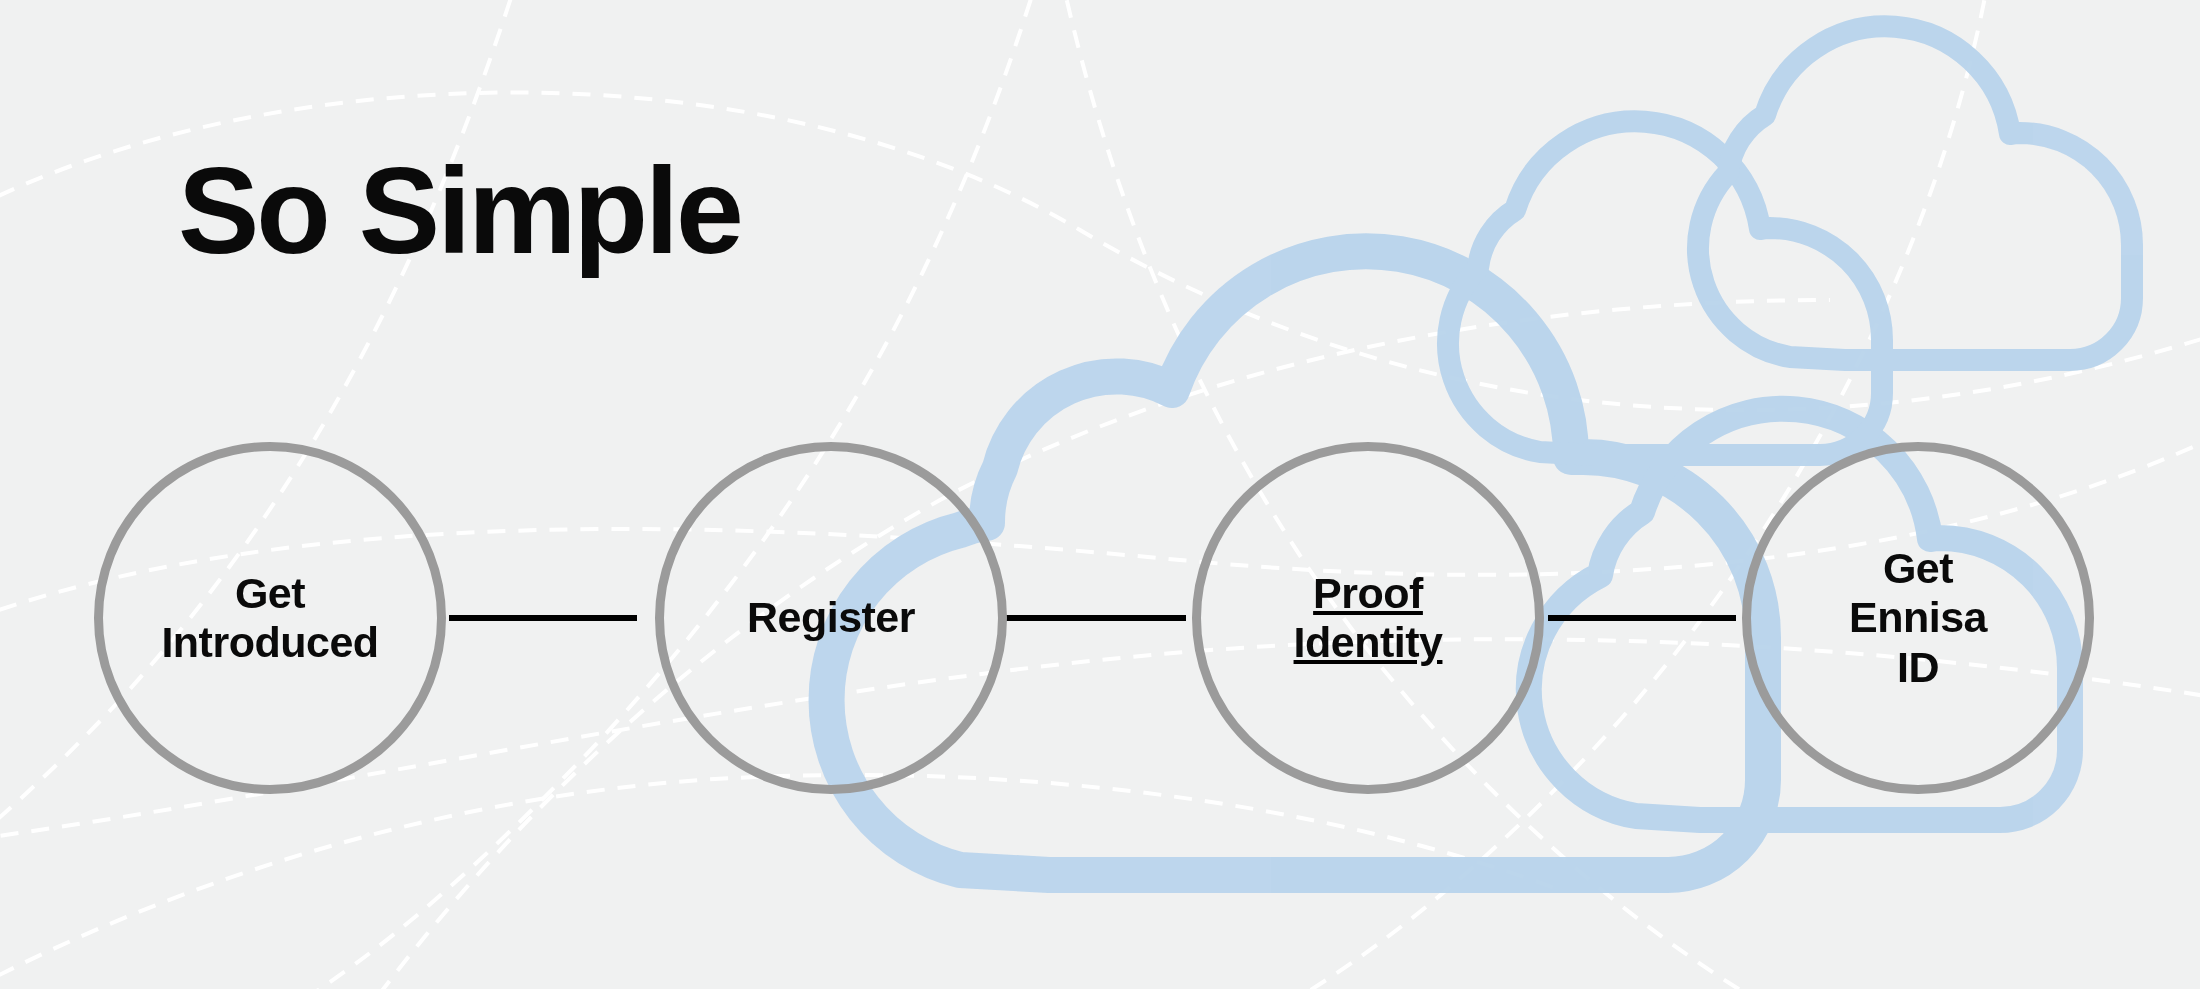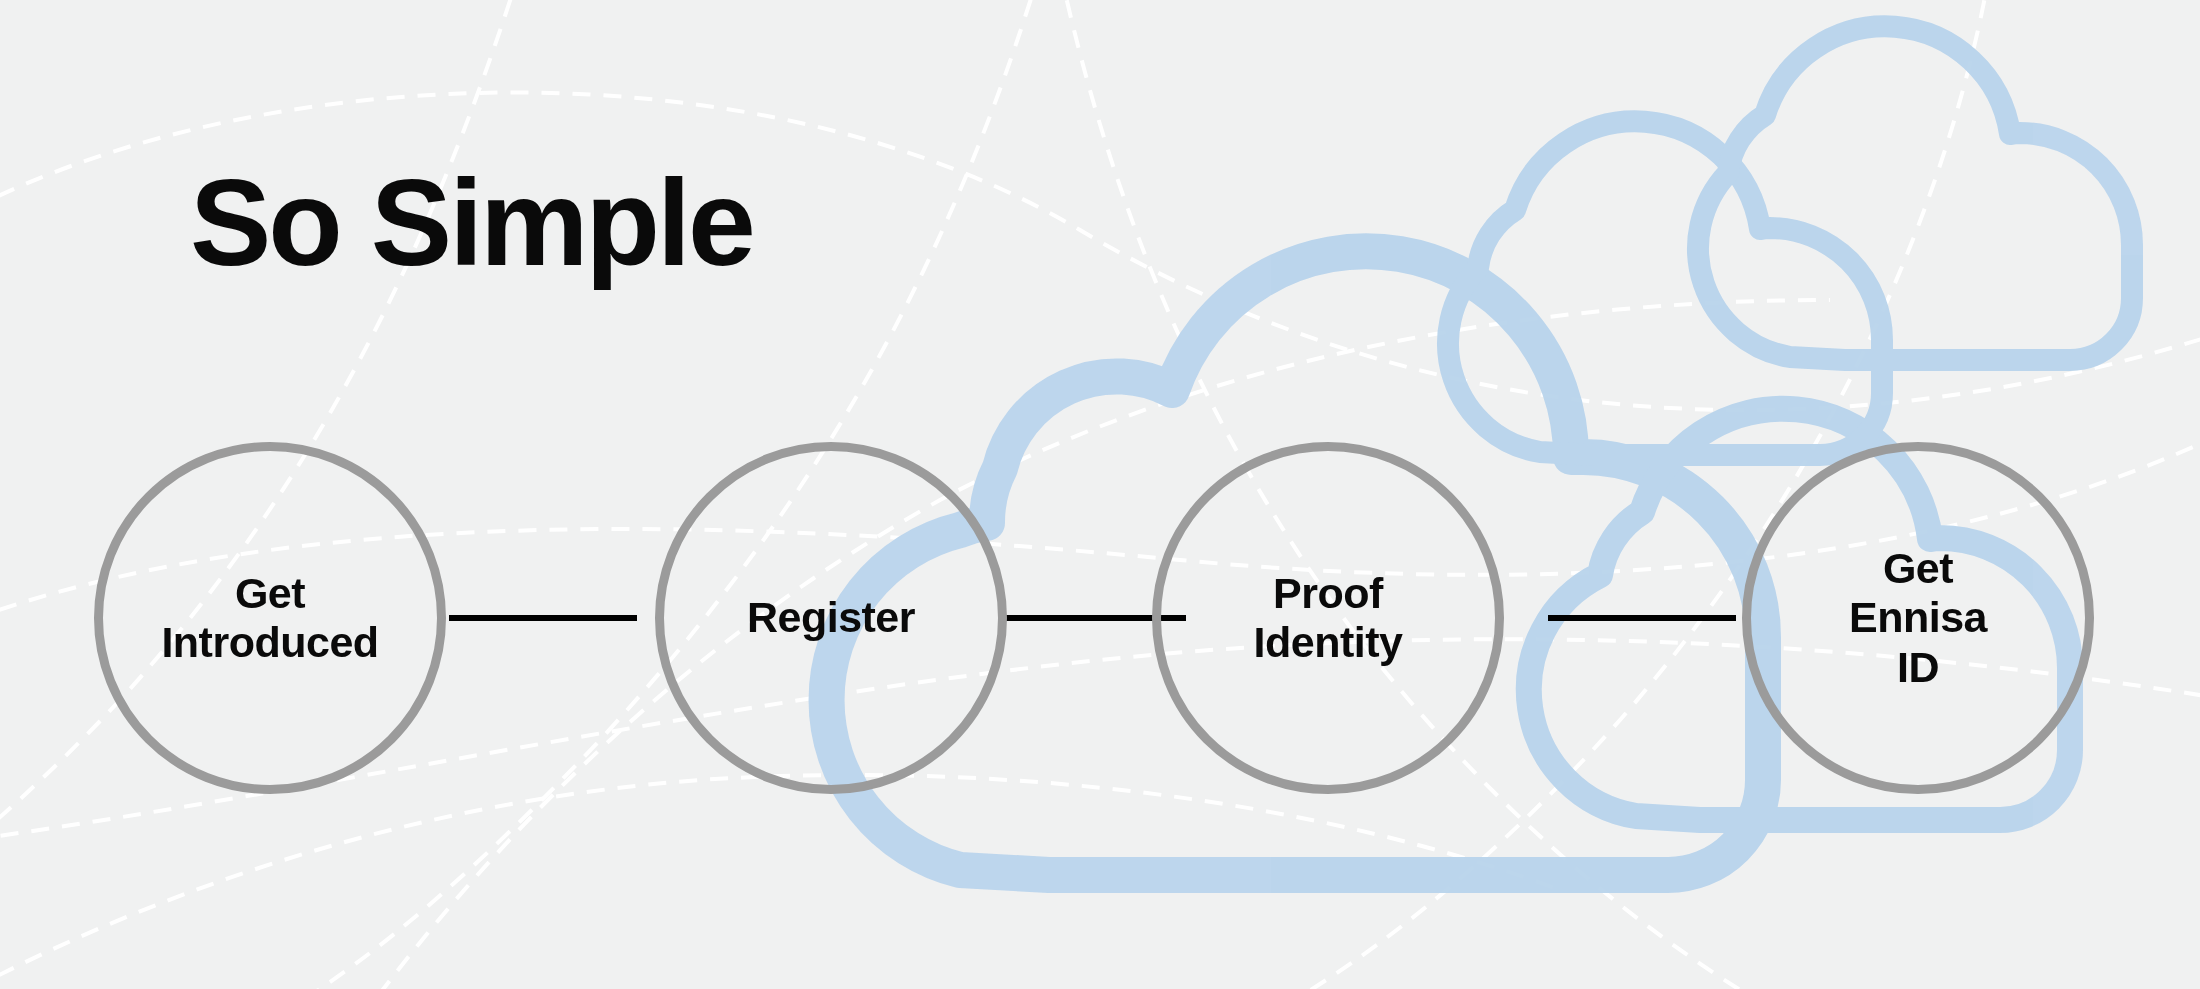--- a/index.html
+++ b/index.html
@@ -32,21 +32,21 @@
     left: 178px;
     top: 150px;
     z-index: 4;
     font-family: "Liberation Sans", sans-serif;
     font-weight: 700;
     font-size: 122px;
     line-height: 1.0;
     letter-spacing: -3px;
     color: #0a0a0a;
     white-space: nowrap;
-    margin: 12px;
+    margin: 0;
   }
 
   .node {
     position: absolute;
     width: 352px;
     height: 352px;
     border-radius: 50%;
     border: 9px solid #9b9b9b;
     box-sizing: border-box;
     display: flex;
@@ -150,21 +150,21 @@
 
   <div class="node" style="left:94px; top:442px;">
     <span class="node-label">Get
 Introduced</span>
   </div>
 
   <div class="node" style="left:655px; top:442px;">
     <span class="node-label">Register</span>
   </div>
 
-  <div class="node" style="left:1152px; top:442px;">
+  <div class="node" style="left:1192px; top:442px;text-decoration:underline;">
     <span class="node-label">Proof
 Identity</span>
   </div>
 
   <div class="node" style="left:1742px; top:442px;">
     <span class="node-label">Get
 Ennisa
 ID</span>
   </div>
 

